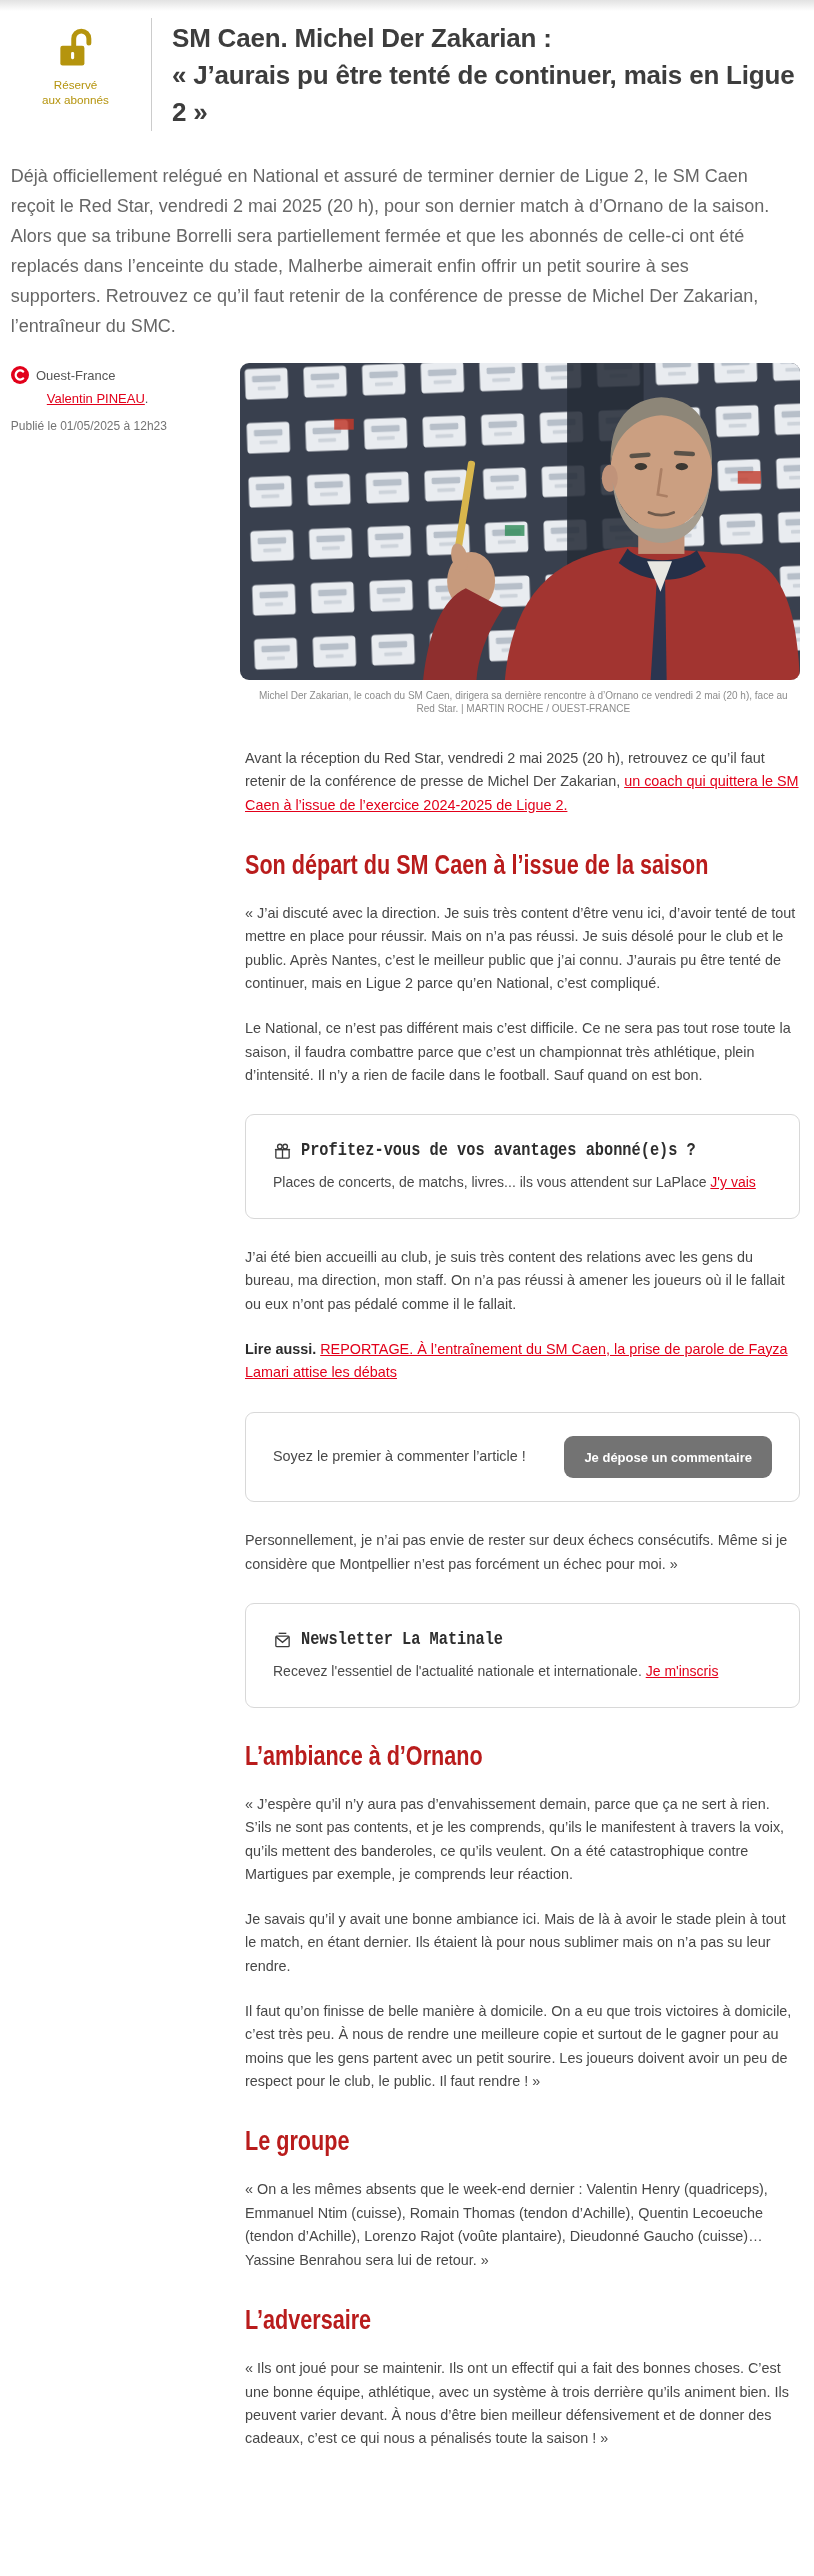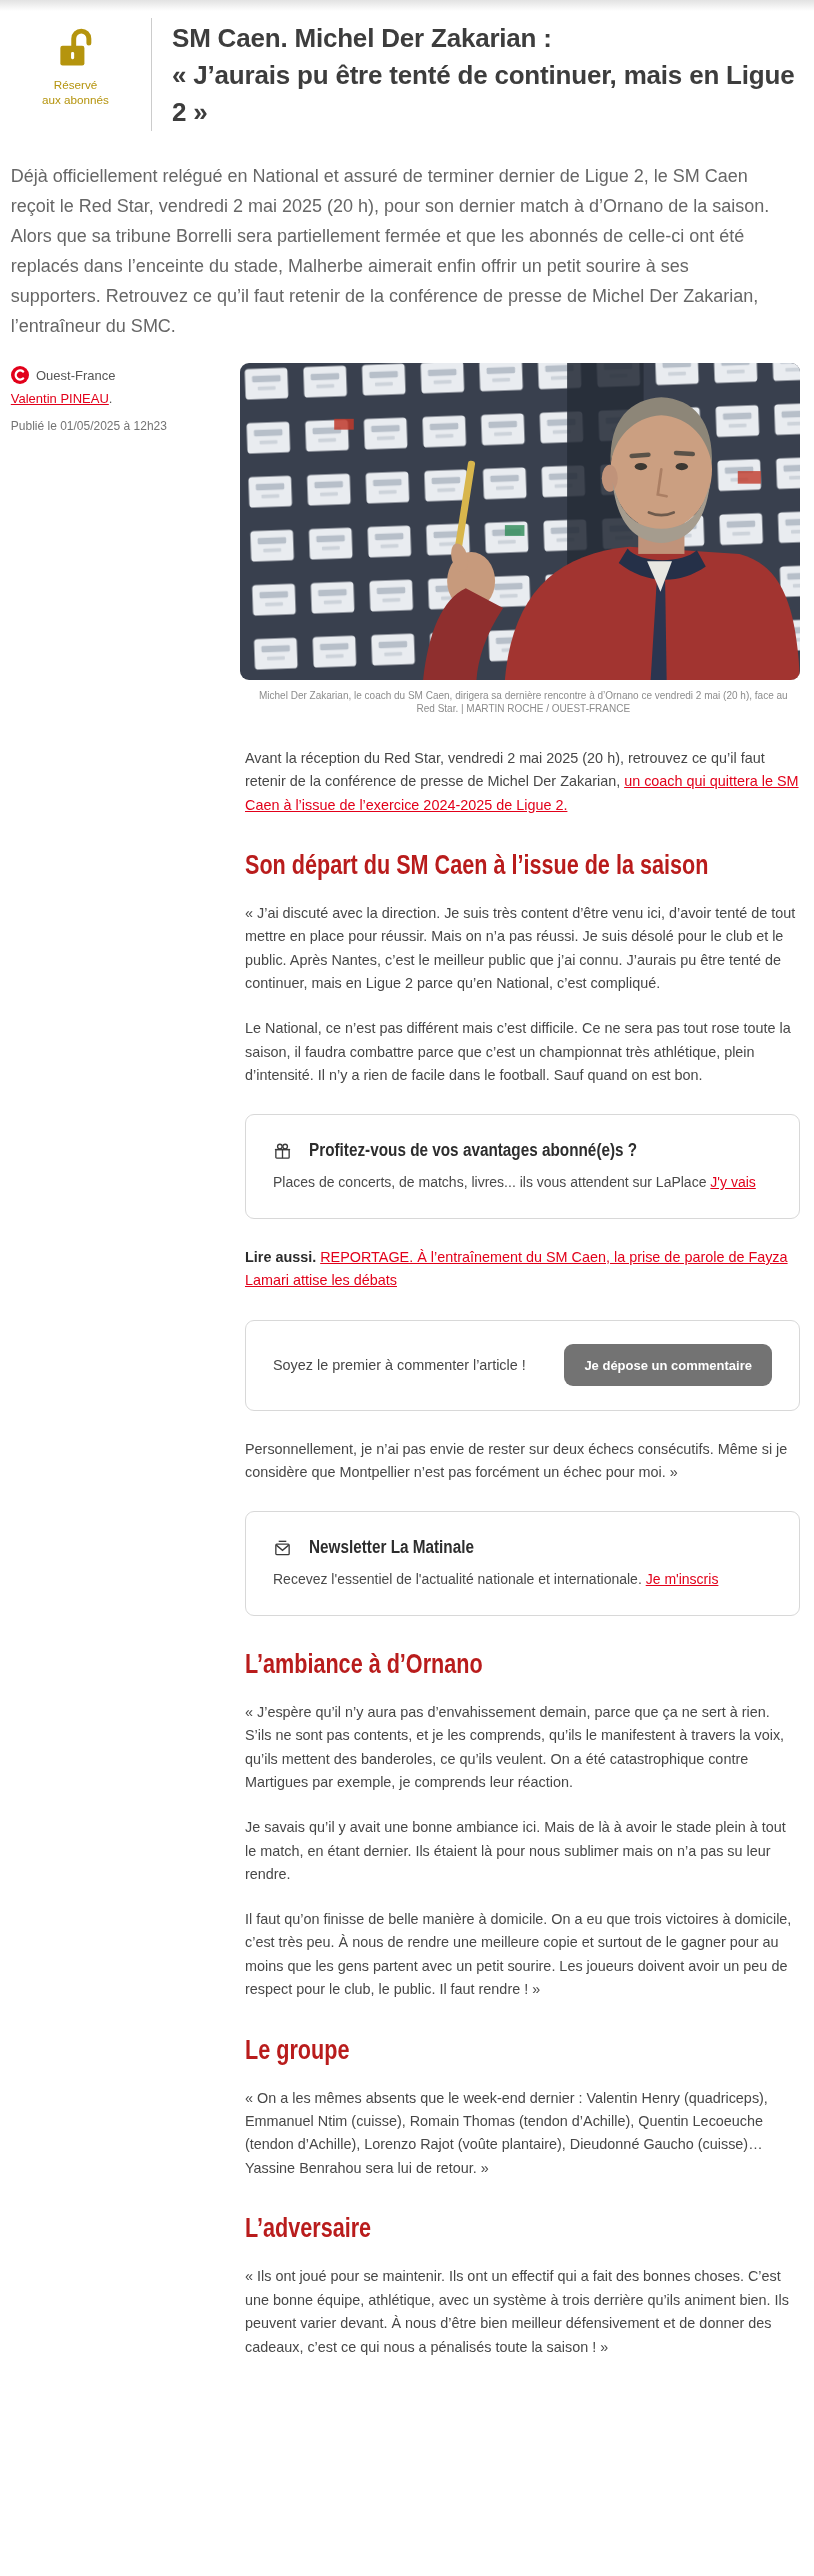--- a/index.html
+++ b/index.html
@@ -14,38 +14,38 @@
   .title-col{flex:1;border-left:0.9px solid #ccc;padding:1.8px 12.6px 0 20px;}
   h1{margin:0;font-size:26px;line-height:37px;color:#3d3d3d;font-weight:bold;letter-spacing:-0.2px;}
 
   
   .intro{margin:14.4px 31px 14.4px 10.8px;font-size:18px;line-height:30px;color:#666;}
 
   
   .media-row{display:flex;padding:7.2px 7.2px 0 10.8px;}
   .byline{flex:0 0 229px;padding-top:3.6px;font-size:13px;}
   .brand-row{display:flex;align-items:center;gap:7.2px;color:#555;}
-  .author{color:#e2001a;text-decoration:underline;}
+  .author{color:#e2001a;text-decoration:underline;margin-left:36px;}
   .author-dot{color:#555;}
   .author-line{margin-top:6.3px;}
   .pubdate{margin-top:13.5px;font-size:12px;color:#737373;}
   .photo-fig{margin:0;flex:1;}
   .photo{width:560px;height:317px;border-radius:9px;display:block;}
   figcaption{margin:9px auto 0;max-width:540px;font-size:10px;line-height:13.5px;color:#8c8c8c;text-align:center;}
 
   
   .body{margin:31px 14.4px 0 245px;width:555px;font-size:14.4px;line-height:23.4px;color:#474747;}
   .body p{margin:0 0 21.6px;}
   h2{margin:31px 0 20px;font-size:27px;line-height:34px;color:#b91c1c;font-weight:bold;}
   .cond{display:inline-block;transform:scaleX(0.8);transform-origin:0 60%;white-space:nowrap;font-weight:bold;}
   .rlink{color:#e2001a;text-decoration:underline;cursor:pointer;}
   .lire-aussi strong{color:#2b2b2b;}
 
   .info-box{border:0.9px solid #d8d8d8;border-radius:9px;padding:23.4px 27px;margin:27px 0;}
-  .box-title-row{display:flex;align-items:center;gap:17px;margin-bottom:9px;}
+  .box-title-row{display:flex;align-items:center;gap:9px;margin-bottom:9px;font-family:Liberation Mono, monospace;}
   .box-title{font-size:18px;color:#2d2d2d;transform:scaleX(0.85);transform-origin:0 60%;white-space:nowrap;display:inline-block;font-weight:bold;}
   .box-text{margin:0 !important;font-size:14px;color:#4a4a4a;}
 
   .comment-box{border:0.9px solid #d8d8d8;border-radius:9px;padding:23.4px 27px;margin:27px 0;display:flex;align-items:center;justify-content:space-between;gap:23px;}
   .comment-box p{margin:0 !important;max-width:270px;}
   .btn{background:#737373;color:#fff;font-weight:bold;font-size:13px;border:none;border-radius:9px;padding:13.5px 20px;font-family:inherit;cursor:pointer;white-space:nowrap;}
 
   .icon{flex:0 0 auto;}
 </style>
 </head>
@@ -144,20 +144,21 @@
             <line x1="2" y1="9" x2="18" y2="9"></line>
             <circle cx="7.2" cy="5.8" r="2.4"></circle>
             <circle cx="12.8" cy="5.8" r="2.4"></circle>
           </g>
         </svg>
         <span class="box-title">Profitez-vous de vos avantages abonné(e)s ?</span>
       </div>
       <p class="box-text"><span>Places de concerts, de matchs, livres... ils vous attendent sur LaPlace</span> <a class="rlink">J'y vais</a></p>
     </div>
 
+    <p>J’ai été bien accueilli au club, je suis très content des relations avec les gens du bureau, ma direction, mon staff. On n’a pas réussi à amener les joueurs où il le fallait ou eux n’ont pas pédalé comme il le fallait.</p>
 
     <p class="lire-aussi"><strong>Lire aussi.</strong> <a class="rlink">REPORTAGE. À l’entraînement du SM Caen, la prise de parole de Fayza Lamari attise les débats</a></p>
 
     <div class="comment-box">
       <p>Soyez le premier à commenter l’article !</p>
       <button class="btn">Je dépose un commentaire</button>
     </div>
 
     <p>Personnellement, je n’ai pas envie de rester sur deux échecs consécutifs. Même si je considère que Montpellier n’est pas forcément un échec pour moi. »</p>
 

